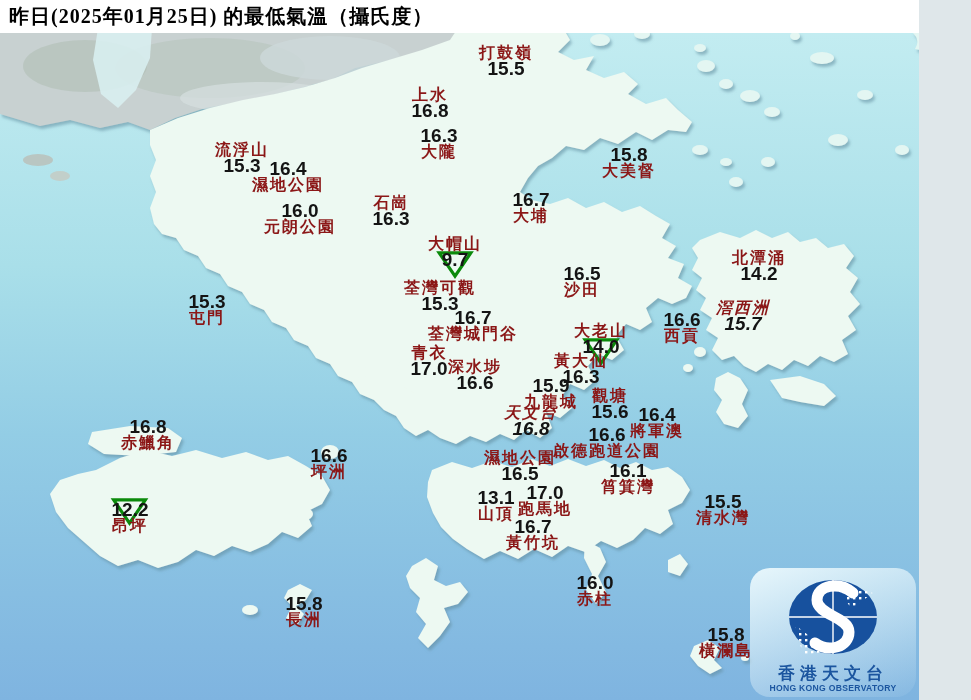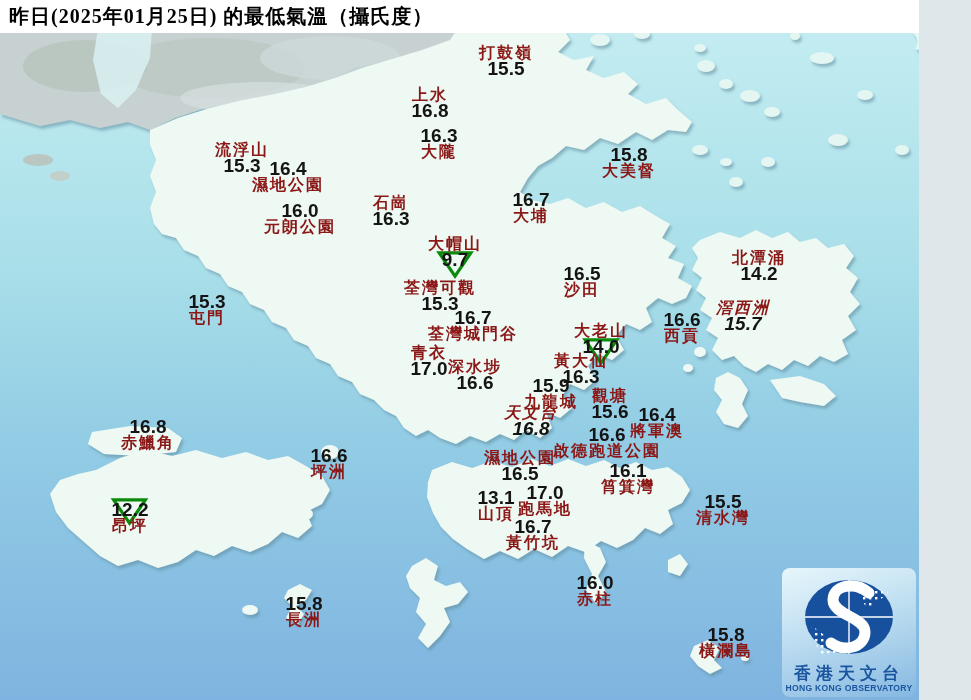--- a/index.html
+++ b/index.html
@@ -15,21 +15,21 @@
            line-height:15.5px;white-space:nowrap;}
   .station .val{position:relative;z-index:2;font-size:19px;font-weight:600;
                 color:var(--value-color);font-family:"Liberation Sans",sans-serif;}
   .station .nm{position:relative;z-index:2;font-size:16px;font-weight:700;
                color:var(--name-color);letter-spacing:2px;
                font-family:"Liberation Serif",serif;}
   .marker{position:absolute;left:50%;transform:translateX(-50%);
           width:38px;height:28px;z-index:1;overflow:visible;}
   .marker path{fill:none;stroke:var(--marker-green);stroke-width:3.4;}
   .logo{position:absolute;right:3px;bottom:3px;width:130px;text-align:center;z-index:5;
-        padding:5px 2px 3px;border-radius:8px;
+        padding:5px 18px 3px;border-radius:20px;
         background:linear-gradient(160deg,rgba(236,249,253,0.95),rgba(236,249,253,0.05));}
   .logo .zh{font-size:17px;font-weight:700;color:var(--logo-blue);letter-spacing:5px;
             font-family:"Liberation Serif",serif;line-height:18px;}
   .logo .en{font-size:8.6px;font-weight:700;color:var(--logo-blue);letter-spacing:0.3px;
             line-height:11px;}
 </style>
 </head>
 <body>
 
 <div class="stage">
@@ -161,21 +161,21 @@
         <div class="nm">濕地公園</div>
       </div>
       <div class="station" style="left: 629px; top: 147px;">
         <div class="val">15.8</div>
         <div class="nm">大美督</div>
       </div>
       <div class="station" style="left: 300px; top: 203px;">
         <div class="val">16.0</div>
         <div class="nm">元朗公園</div>
       </div>
-      <div class="station" style="left: 391px; top: 195px;">
+      <div class="station" style="left: 391px; top: 195px; text-align: right;">
         <div class="nm">石崗</div>
         <div class="val">16.3</div>
       </div>
       <div class="station" style="left: 531px; top: 192px;">
         <div class="val">16.7</div>
         <div class="nm">大埔</div>
       </div>
       <div class="station" style="left: 455px; top: 236px;">
         <svg class="marker" viewBox="0 0 40 30" style="top: 15px;">
           <path d="M3,2 L37,2 L20,27 Z"></path>
@@ -211,21 +211,21 @@
         <div class="nm">滘西洲</div>
         <div class="val">15.7</div>
       </div>
       <div class="station" style="left: 601px; top: 323px;">
         <svg class="marker" viewBox="0 0 40 30" style="top: 15px;">
           <path d="M3,2 L37,2 L20,27 Z"></path>
         </svg>
         <div class="nm">大老山</div>
         <div class="val">14.0</div>
       </div>
-      <div class="station" style="left: 429px; top: 345px;">
+      <div class="station" style="left: 429px; top: 345px; text-align: right;">
         <div class="nm">青衣</div>
         <div class="val">17.0</div>
       </div>
       <div class="station" style="left: 475px; top: 359px;">
         <div class="nm">深水埗</div>
         <div class="val">16.6</div>
       </div>
       <div class="station" style="left: 581px; top: 353px;">
         <div class="nm">黃大仙</div>
         <div class="val">16.3</div>

